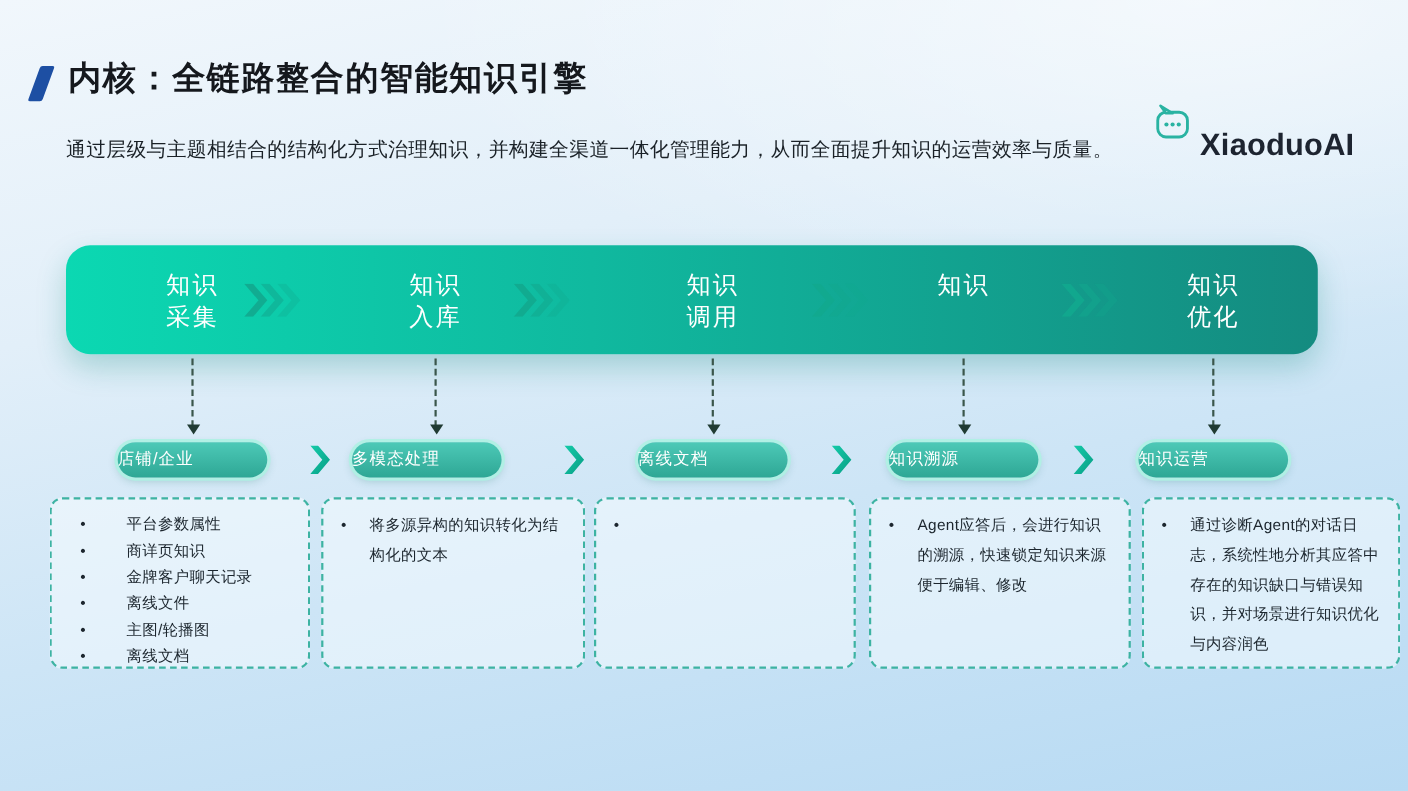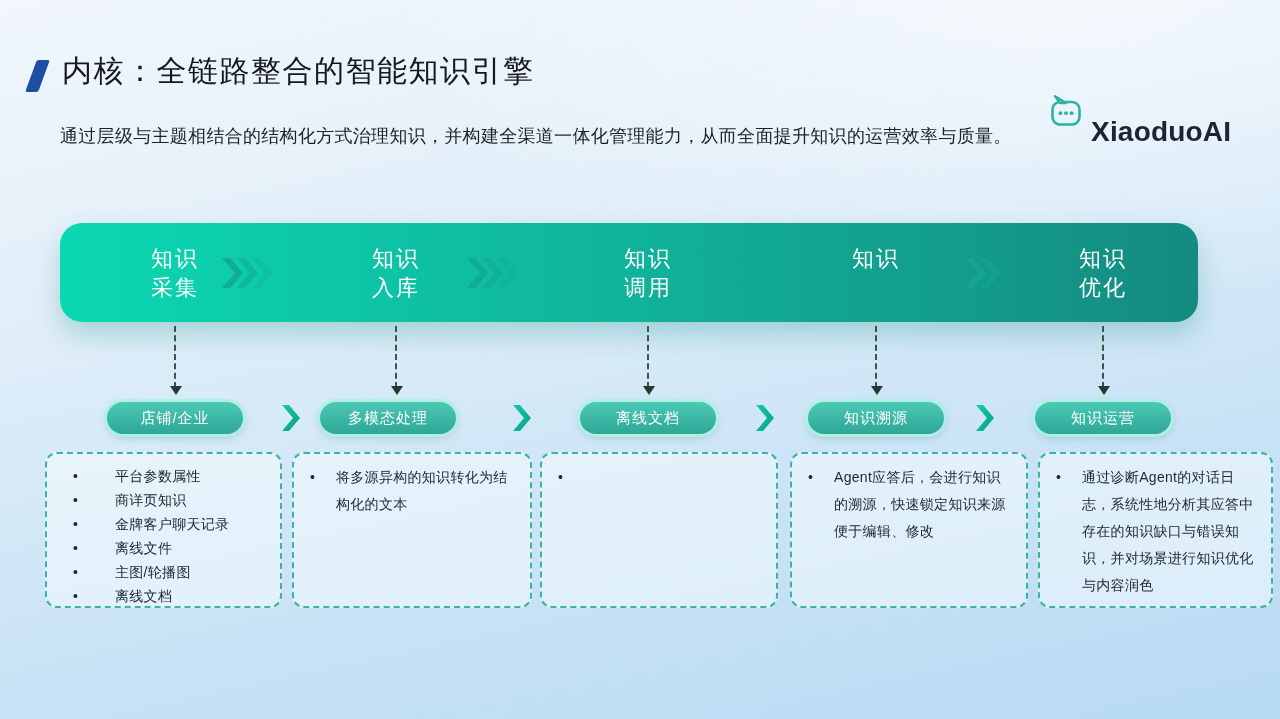--- a/index.html
+++ b/index.html
@@ -6,42 +6,42 @@
   .slide{
     position:relative;width:1280px;height:719px;overflow:hidden;
     background:
       radial-gradient(1200px 500px at 85% 0%, rgba(255,255,255,0.55), rgba(255,255,255,0) 60%),
       linear-gradient(168deg,#f1f7fc 0%,#e2eff9 32%,#cde5f6 62%,#b7daf3 100%);
     font-family:"Liberation Sans",sans-serif;
   }
   
   .slash{position:absolute;left:31px;top:60px;width:13px;height:32px;
     background:var(--slash,#1d4fa3);transform:skewX(-20deg);border-radius:2px;}
-  .title{position:absolute;left:62px;top:51px;margin:0;font-size:30px;font-weight:400;
+  .title{position:absolute;left:62px;top:51px;margin:0;font-size:30px;font-weight:700;
     color:#15181d;letter-spacing:1.5px;white-space:nowrap;}
   .subtitle{position:absolute;left:60px;top:124px;margin:0;font-size:18px;color:#1a2127;
     letter-spacing:0.3px;white-space:nowrap;}
   .logo{position:absolute;left:1048px;top:74px;display:flex;align-items:center;gap:7px;}
   .logo-text{font-size:28px;font-weight:700;color:#1d2430;letter-spacing:0.2px;margin-top:42px;}
   
   .bar{position:absolute;left:60px;top:223px;width:1138px;height:99px;border-radius:22px;
     background:linear-gradient(90deg,#0bd8b2 0%,#10b99f 42%,#148b80 100%);
     box-shadow:0 12px 26px rgba(18,140,125,0.28);}
   .stage-label{position:absolute;top:244px;width:130px;margin-left:-65px;text-align:center;
     color:#fff;font-size:22px;line-height:29px;font-weight:400;letter-spacing:2px;}
   .bar-chev{position:absolute;top:258px;margin-left:-26px;}
   
   .down-arrow{position:absolute;top:326px;height:62px;width:0;border-left:2px dashed #3a564b;margin-left:-1px;}
   .down-arrow .head{position:absolute;left:-6.5px;top:60px;width:0;height:0;
     border:6px solid transparent;border-top:9px solid #203b33;}
   
   .pill{position:absolute;top:402px;width:136px;margin-left:-68px;height:32px;border-radius:17px;
     background:linear-gradient(180deg,#4dc9b7 0%,#2ea795 100%);
     box-shadow:0 0 0 3px rgba(176,240,228,0.95),0 3px 9px rgba(25,120,108,0.30);
-    color:#fff;font-size:15px;line-height:32px;text-align:center;letter-spacing:1px;}
+    color:#fff;font-size:15px;line-height:32px;letter-spacing:1px;}
   .pill-chev{position:absolute;top:405px;margin-left:-10px;}
   
   .card{position:absolute;top:452px;height:156px;box-sizing:border-box;
     border:2px dashed #3db3a2;border-radius:12px;background:rgba(250,254,255,0.50);
     padding:10px 12px 10px 16px;}
   .card ul{margin:0;padding:0;list-style:none;}
   .card li{display:flex;font-size:14px;color:#1c262e;line-height:27px;letter-spacing:0.3px;}
   .card .dot{flex:none;width:26px;}
   .card .txt{flex:1;}
   .card.first{padding-left:26px;}

